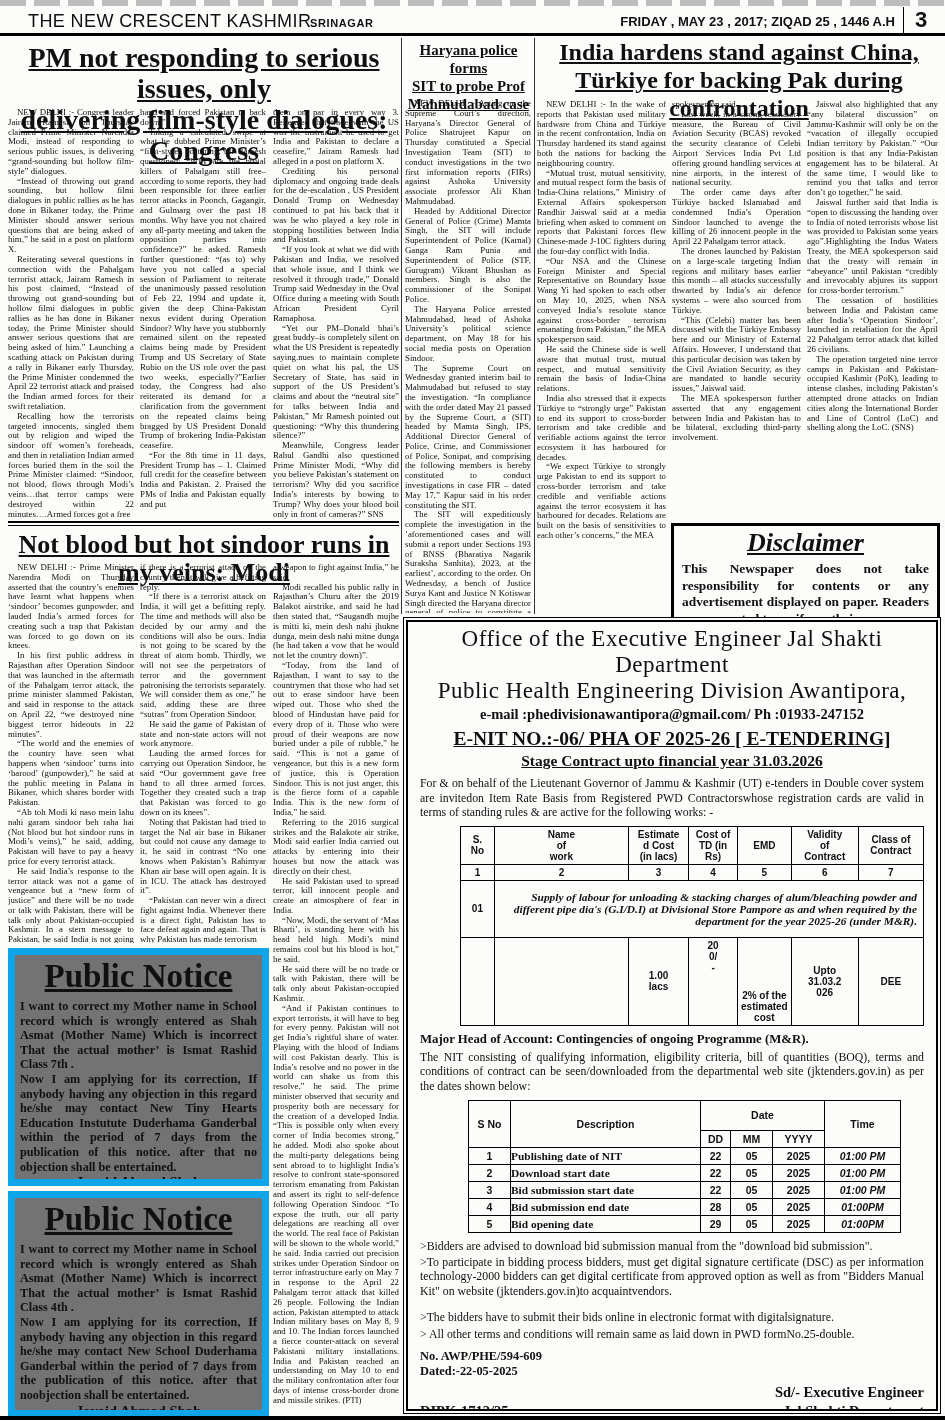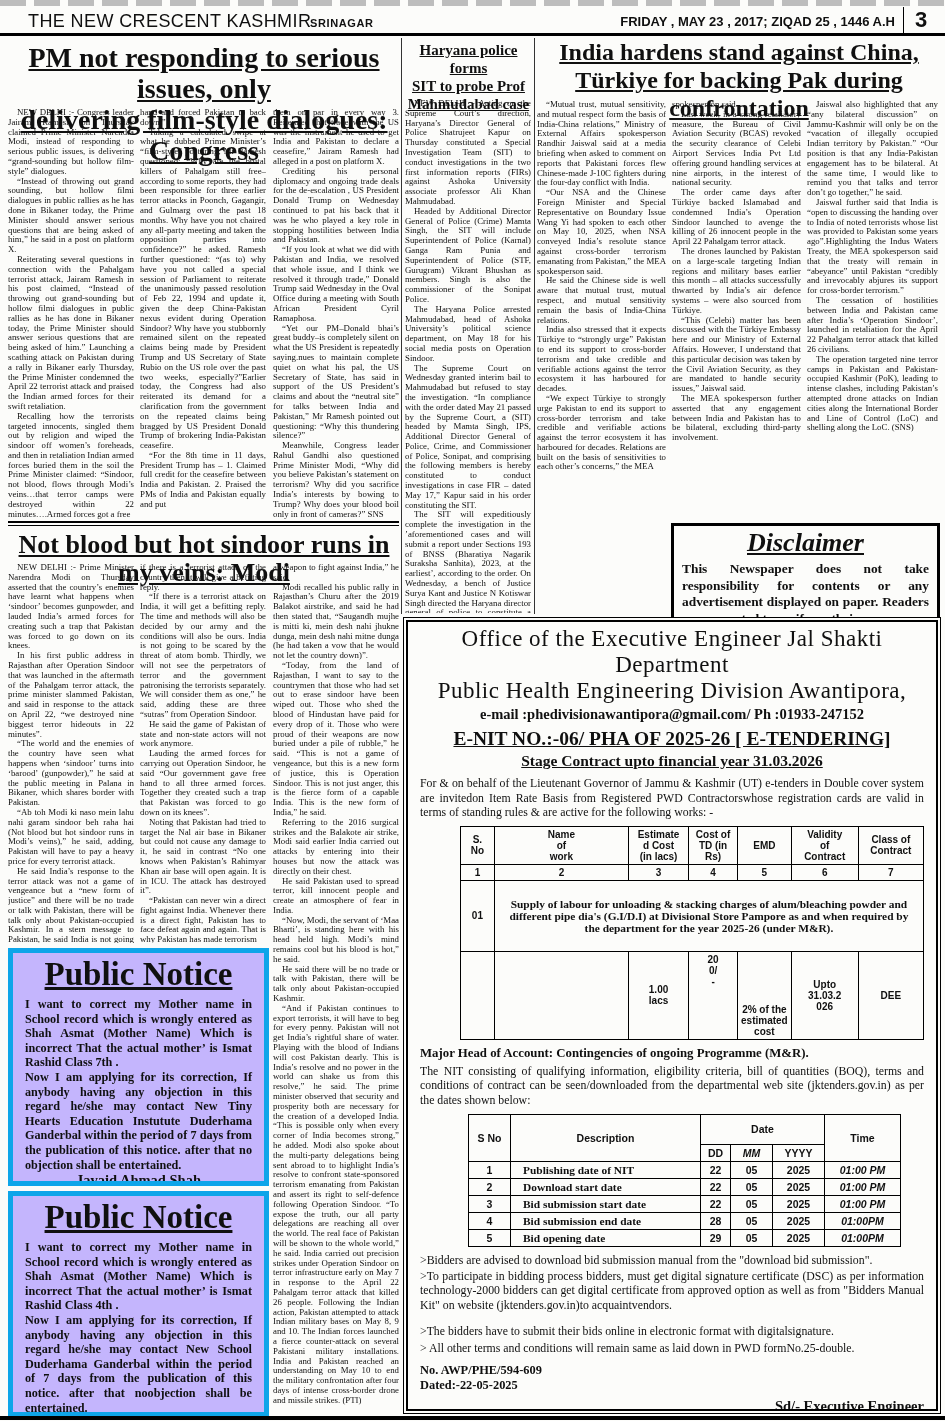--- a/index.html
+++ b/index.html
@@ -41,48 +41,48 @@
   .bottom-rule{left:0;top:1416px;width:945px;height:4px;}
 
   
   .disclaimer{left:671px;top:523px;width:269px;height:139px;border:3px solid #000;
     padding:2px 8px 4px;background:#fcfcfa;}
   .disclaimer .d-title{font-size:26px;font-weight:bold;font-style:italic;text-align:center;
     text-decoration:underline;margin-bottom:3px;}
   .disclaimer .d-body{font-size:13.4px;line-height:16.6px;font-weight:bold;text-align:justify;}
 
   
-  .pnotice{border:5px solid #0ea5e9;padding:2px 12px 4px;background:#c4b5fd;overflow:hidden;}
+  .pnotice{border:7px solid #0ea5e9;padding:2px 5px 4px;background:#737373;overflow:hidden;}
   .pn1{left:8px;top:948px;width:261px;height:238px;}
   .pn2{left:8px;top:1191px;width:261px;height:226px;}
   .pn-title{font-size:33px;font-weight:bold;text-align:center;text-decoration:underline;line-height:38px;margin-bottom:4px;}
   .pn-body{font-size:12.2px;line-height:14.6px;font-weight:bold;text-align:justify;}
   .pn-sig{font-size:14.5px;font-weight:bold;text-align:center;line-height:17.5px;}
 
   
   .tender-outer{left:403px;top:617px;width:538px;height:797px;border:1px solid #000;padding:2px;background:#fcfcfa;}
   .tender{border:2px solid #000;width:100%;height:100%;padding:4px 12px 4px;overflow:hidden;}
   .t-title{font-size:23px;line-height:26px;text-align:center;letter-spacing:.5px;}
   .t-email{font-size:14.5px;font-weight:bold;text-align:center;margin-top:2px;}
   .t-enit{font-size:19.5px;font-weight:bold;text-align:center;text-decoration:underline;margin-top:5px;}
   .t-stage{font-size:15.5px;font-weight:bold;text-align:center;text-decoration:underline;margin-top:2px;}
   .t-para{font-size:11.8px;line-height:14.6px;text-align:justify;margin-top:6px;}
   .t-major{font-size:12.8px;font-weight:bold;margin-top:6px;}
 
   table{border-collapse:collapse;}
   .t1{margin:6px auto 0 40px;font-family:"Liberation Sans",sans-serif;}
   .t1 td{border:1px solid #000;text-align:center;vertical-align:middle;
     font-size:10px;font-weight:bold;padding:2px 3px;white-space:pre-line;}
-  .t1 .desc{font-family:"Liberation Serif",serif;font-size:11.4px;text-align:center;padding:17px 6px;white-space:normal;}
+  .t1 .desc{font-family:"Liberation Serif",serif;font-size:11.4px;text-align:right;padding:10px 6px;white-space:normal;font-style:italic;}
   .t1 .tall{height:88px;}
 
   .t2{margin:6px auto 0 48px;font-family:"Liberation Sans",sans-serif;}
   .t2 td{border:1px solid #000;text-align:center;vertical-align:middle;
     font-size:10.5px;font-weight:bold;padding:2px 4px;}
-  .t2 .desc{font-family:"Liberation Serif",serif;font-size:11.4px;text-align:left;padding:2px 12px;}
+  .t2 .desc{font-family:"Liberation Serif",serif;font-size:11.4px;text-align:left;padding:2px 0;}
   .t2 .time{font-style:italic;}
   .t2 .datehdr{height:30px;}
 
   .t-bullets{font-size:11.8px;line-height:14.4px;margin-top:6px;}
   .t-bullets p{margin-top:2px;text-align:justify;}
   .t-ref{font-size:12.4px;font-weight:bold;margin-top:8px;line-height:15px;}
   .t-footer{display:flex;justify-content:space-between;align-items:flex-end;margin-top:4px;}
   .t-footer .fl{font-size:14.5px;font-weight:bold;line-height:19px;}
   .t-footer .fr{font-size:14.5px;font-weight:bold;line-height:19px;text-align:right;white-space:pre-line;}
 </style>
@@ -162,20 +162,21 @@
     <p>NEW DELHI :- Acting on the Supreme Court’s direction, Haryana’s Director General of Police Shatrujeet Kapur on Thursday constituted a Special Investigation Team (SIT) to conduct investigations in the two first information reports (FIRs) against Ashoka University associate professor Ali Khan Mahmudabad.</p>
     <p>Headed by Additional Director General of Police (Crime) Mamta Singh, the SIT will include Superintendent of Police (Karnal) Ganga Ram Punia and Superintendent of Police (STF, Gurugram) Vikrant Bhushan as members. Singh is also the commissioner of the Sonipat Police.</p>
     <p>The Haryana Police arrested Mahmudabad, head of Ashoka University’s political science department, on May 18 for his social media posts on Operation Sindoor.</p>
     <p>The Supreme Court on Wednesday granted interim bail to Mahmudabad but refused to stay the investigation. “In compliance with the order dated May 21 passed by the Supreme Court, a (SIT) headed by Mamta Singh, IPS, Additional Director General of Police, Crime, and Commissioner of Police, Sonipat, and comprising the following members is hereby constituted to conduct investigations in case FIR – dated May 17,” Kapur said in his order constituting the SIT.</p>
     <p>The SIT will expeditiously complete the investigation in the ’aforementioned cases and will submit a report under Sections 193 of BNSS (Bharatiya Nagarik Suraksha Sanhita), 2023, at the earliest’, according to the order. On Wednesday, a bench of Justice Surya Kant and Justice N Kotiswar Singh directed the Haryana director general of police to constitute a three-member SIT headed by an inspector general-rank officer, also including a superintendent-rank woman officer, within 24 hours to investigate the case.(PTI)</p>
   </div>
 
   <h1 class="abs headline india-hl">India hardens stand against China,
 Türkiye for backing Pak during confrontation</h1>
   <div class="abs nbody" style="left:537px;top:100px;width:129px;height:514px;">
+    <p>NEW DELHI :- In the wake of reports that Pakistan used military hardware from China and Türkiye in the recent confrontation, India on Thursday hardened its stand against both the nations for backing the neighbouring country.</p>
     <p>“Mutual trust, mutual sensitivity, and mutual respect form the basis of India-China relations,” Ministry of External Affairs spokesperson Randhir Jaiswal said at a media briefing when asked to comment on reports that Pakistani forces flew Chinese-made J-10C fighters during the four-day conflict with India.</p>
     <p>“Our NSA and the Chinese Foreign Minister and Special Representative on Boundary Issue Wang Yi had spoken to each other on May 10, 2025, when NSA conveyed India’s resolute stance against cross-border terrorism emanating from Pakistan,” the MEA spokesperson said.</p>
     <p>He said the Chinese side is well aware that mutual trust, mutual respect, and mutual sensitivity remain the basis of India-China relations.</p>
     <p>India also stressed that it expects Türkiye to “strongly urge” Pakistan to end its support to cross-border terrorism and take credible and verifiable actions against the terror ecosystem it has harboured for decades.</p>
     <p>“We expect Türkiye to strongly urge Pakistan to end its support to cross-border terrorism and take credible and verifiable actions against the terror ecosystem it has harboured for decades. Relations are built on the basis of sensitivities to each other’s concerns,” the MEA</p>
   </div>
   <div class="abs nbody" style="left:672px;top:100px;width:129px;height:418px;">
     <p class="cont">spokesperson said.</p>
     <p>Last week, in a strong retaliatory measure, the Bureau of Civil Aviation Security (BCAS) revoked the security clearance of Celebi Airport Services India Pvt Ltd offering ground handling services at nine airports, in the interest of national security.</p>
     <p>The order came days after Türkiye backed Islamabad and condemned India’s Operation Sindoor launched to avenge the killing of 26 innocent people in the April 22 Pahalgam terror attack.</p>
@@ -279,21 +280,21 @@
       <table class="t2">
         <tbody>
             <tr>
           <td rowspan="2" style="width:42px;">S No</td>
           <td rowspan="2" style="width:190px;">Description</td>
           <td colspan="3" class="datehdr">Date</td>
           <td rowspan="2" style="width:76px;">Time</td>
         </tr>
         <tr>
           <td style="width:30px;">DD</td>
-          <td style="width:42px;font-style:italic;">MM</td>
+          <td style="width:42px;">MM</td>
           <td style="width:52px;">YYYY</td>
         </tr>
         <tr>
           <td>1</td>
           <td class="desc">Publishing date of NIT</td>
           <td>22</td>
           <td>05</td>
           <td>2025</td>
           <td class="time">01:00 PM</td>
         </tr>

